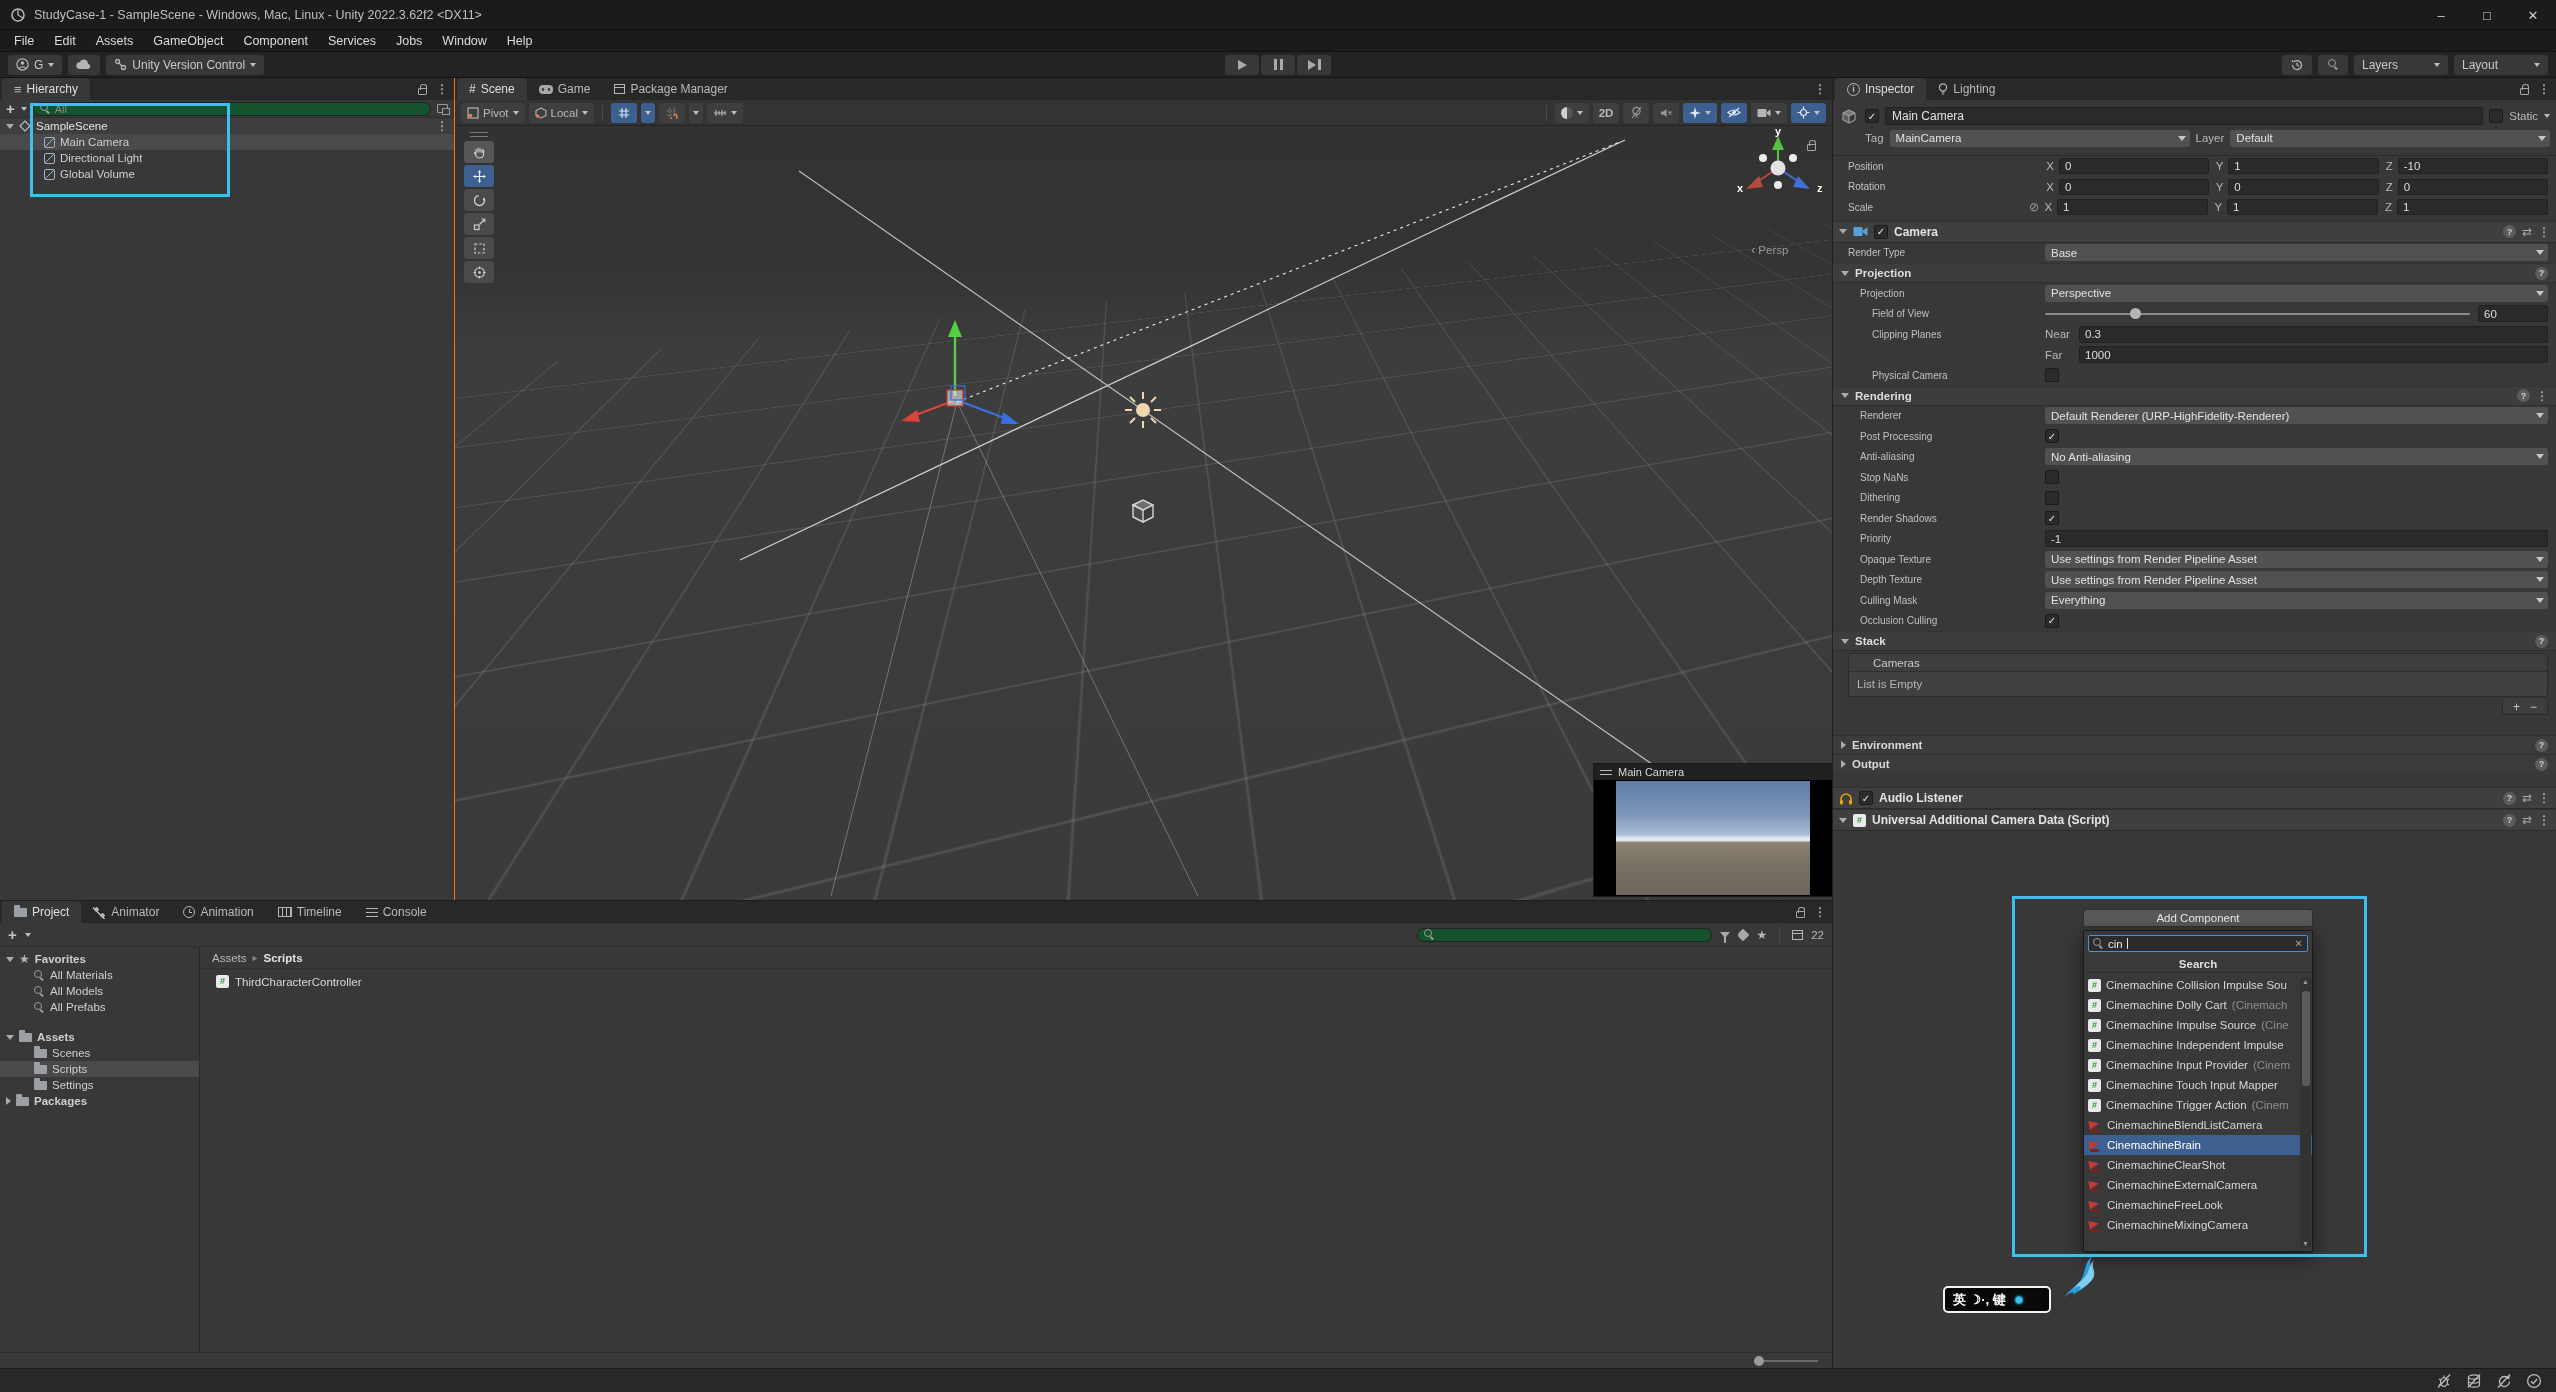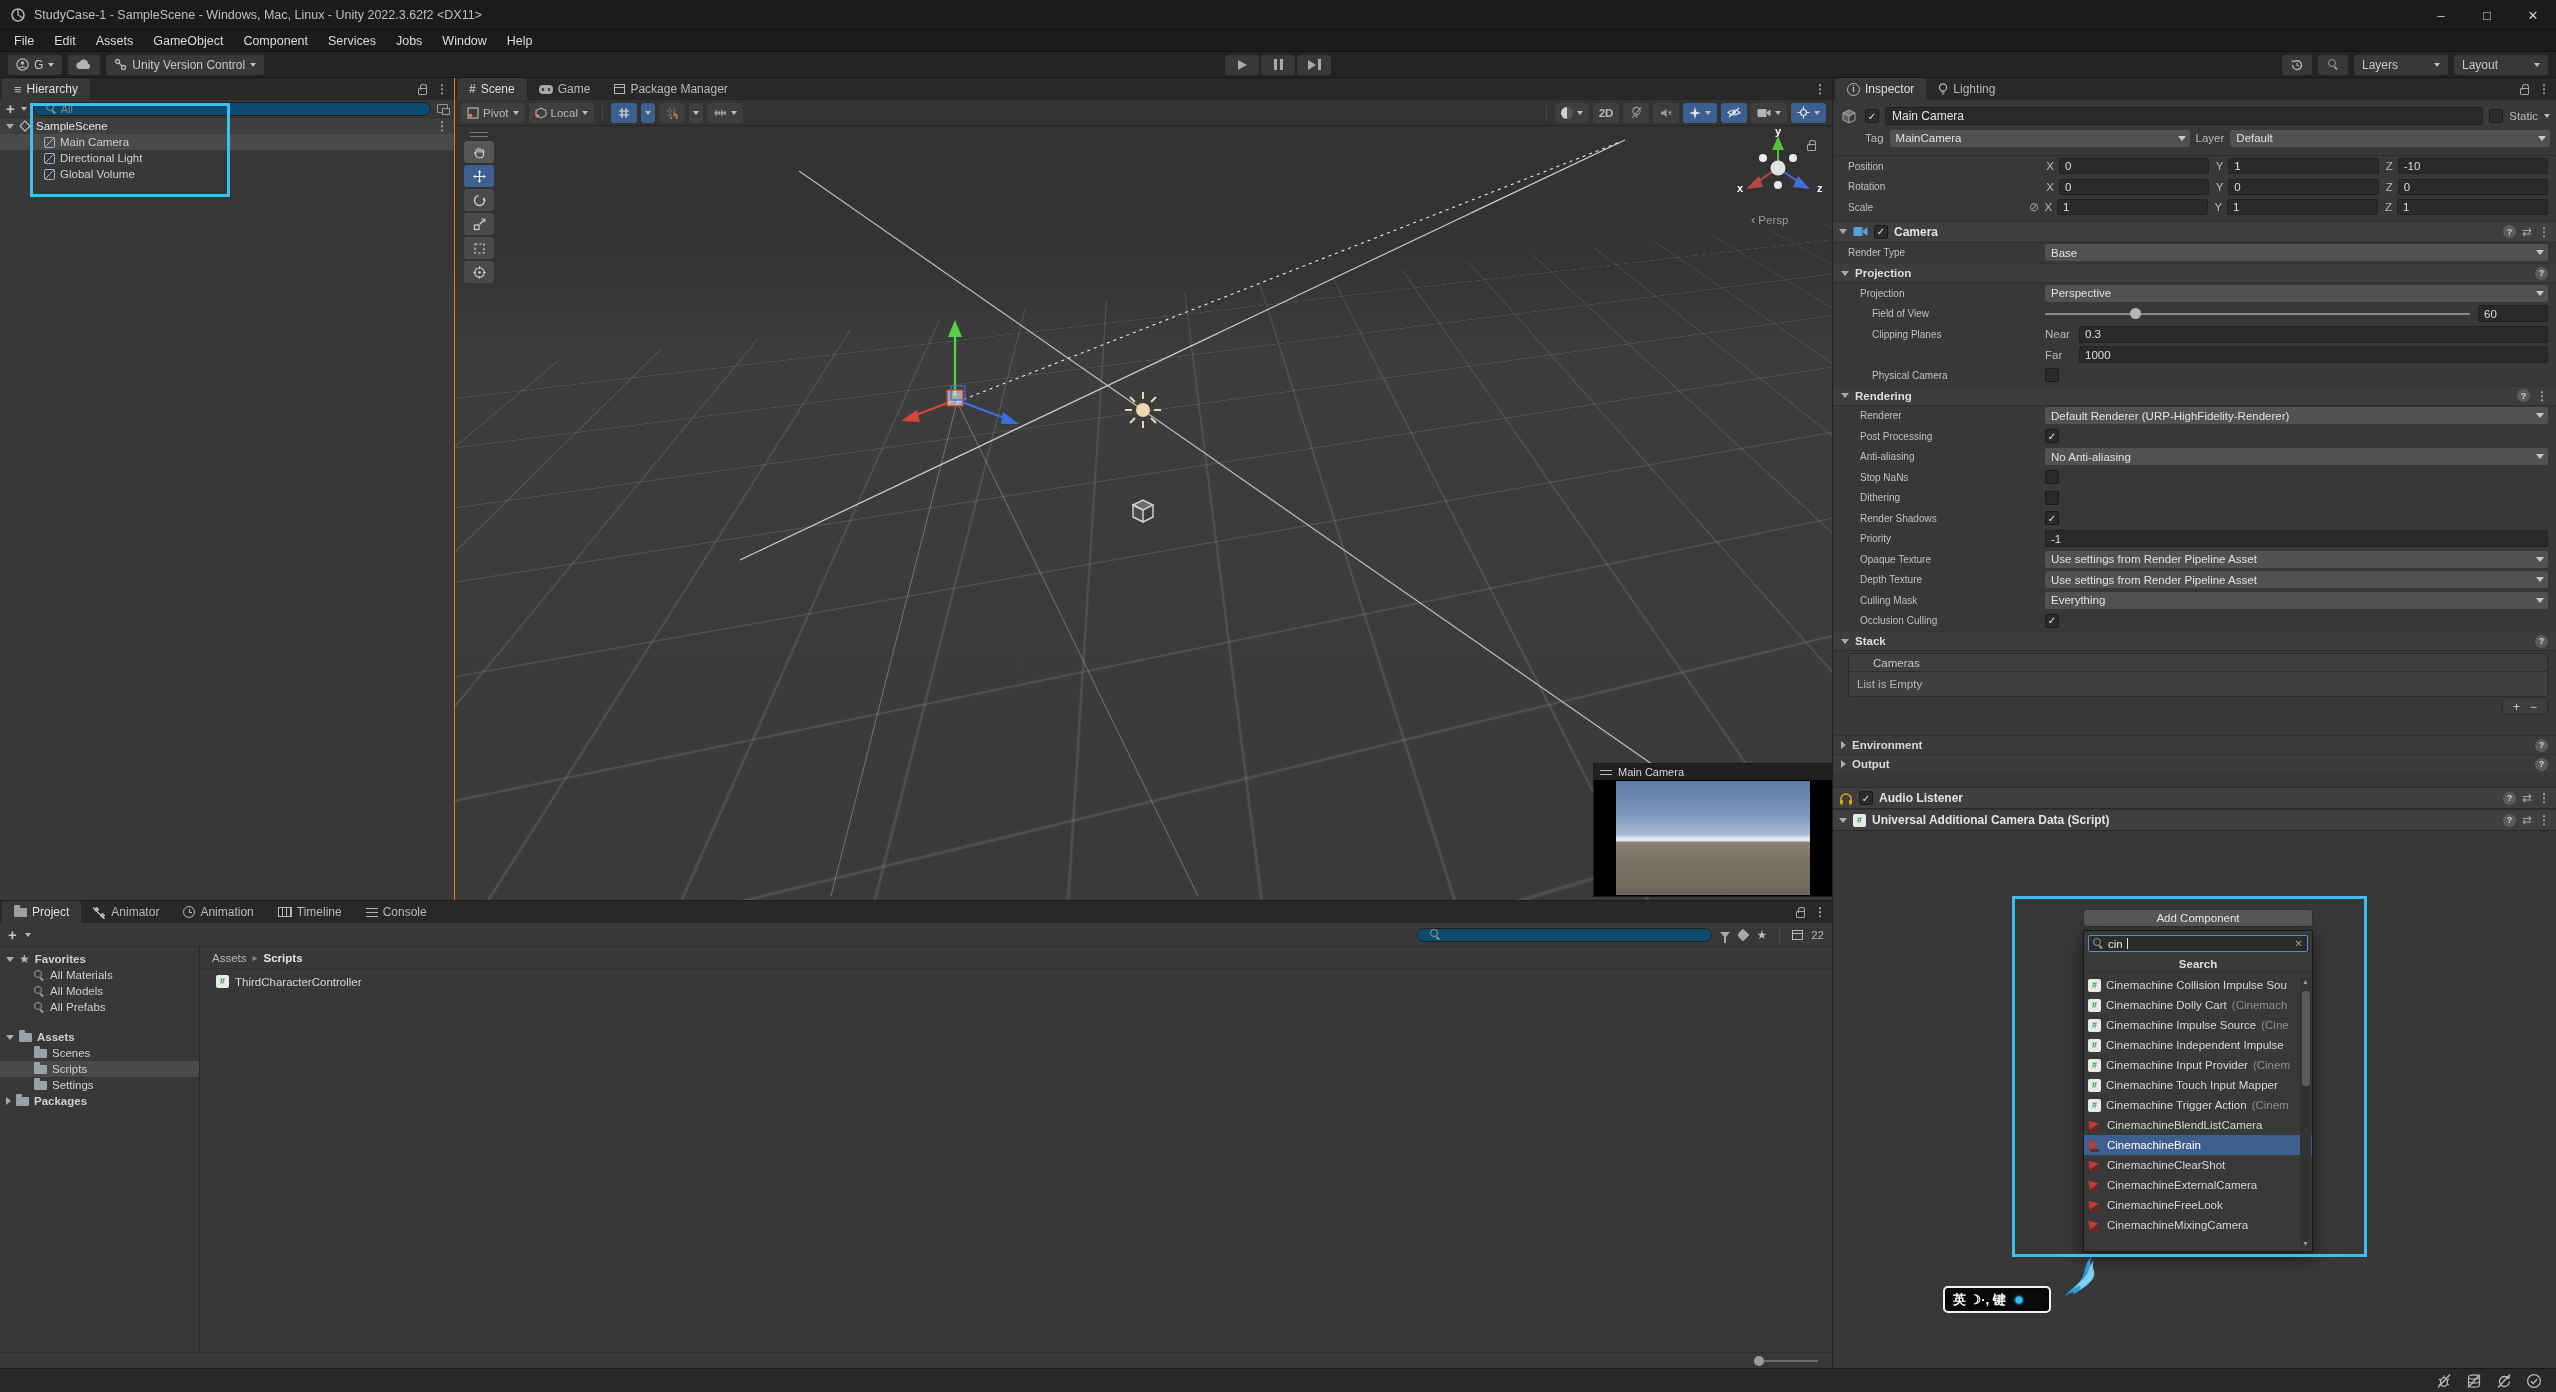--- a/index.html
+++ b/index.html
@@ -89,21 +89,21 @@
   
   .panel { position:absolute; background:#383838; }
   .tabbar { height:22px; background:#282828; display:flex; align-items:flex-end; padding-left:2px; position:relative; }
   .tab { height:22px; display:flex; align-items:center; gap:5px; padding:0 12px; color:#b9b9b9; font-size:12px; border-radius:3px 3px 0 0; }
   .tab.selected { background:#383838; color:#dfdfdf; }
   .tabbar-icons { position:absolute; right:6px; top:0; height:22px; display:flex; align-items:center; gap:9px; }
 
   
   #hierarchy { left:0; top:78px; width:455px; height:822px; border-right:1px solid #f97316; }
   .htoolrow { height:18px; display:flex; align-items:center; padding:0 6px; gap:6px; border-bottom:1px solid #2e2e2e; }
-  .srch { flex:1; height:14px; background:#0c4a6e; border:1px solid #212121; border-radius:8px; display:flex; align-items:center; gap:4px; padding:0 12px; }
+  .srch { flex:1; height:14px; background:#14532d; border:1px solid #212121; border-radius:8px; display:flex; align-items:center; gap:4px; padding:0 6px; }
   .srch input { background:transparent; border:none; outline:none; color:#bbb; font-size:11px; width:100%; font-family:"Liberation Sans",sans-serif;}
   .srch input::placeholder { color:#8a8a8a; }
   .trow { height:16px; display:flex; align-items:center; gap:5px; padding-left:16px; font-size:11.5px; color:#cfcfcf; white-space:nowrap;}
   .trow.scene-row { background:#3e3e3e; padding-left:6px; color:#e5e5e5; }
   .trow.selected { background:#4a4a4a; }
   .trow .lbl { overflow:hidden; text-overflow:ellipsis; }
   .child { padding-left:44px; }
 
   
   #scenepanel { left:455px; top:78px; width:1378px; height:822px; border-right:1px solid #202020; }
@@ -117,21 +117,21 @@
   .gridplane { position:absolute; left:-420px; top:148px; width:2400px; height:1700px;
     background:
       repeating-linear-gradient(90deg, rgba(190,190,190,0.18) 0 1px, transparent 1px 72px),
       repeating-linear-gradient(0deg, rgba(190,190,190,0.18) 0 1px, transparent 1px 72px);
     transform:perspective(800px) rotateX(64deg) rotateZ(-14deg); transform-origin:55% 0; }
   .toolcol { position:absolute; left:7px; top:6px; width:34px; display:flex; flex-direction:column; align-items:center; gap:2px; }
   .toolhandle { width:18px; height:5px; border-top:1.5px solid #777; border-bottom:1.5px solid #777; margin-bottom:2px;}
   .toolbtn { width:30px; height:22px; background:#4a4a4a; border-radius:3px; display:flex; align-items:center; justify-content:center; }
   .toolbtn.first { background:#565656; }
   .toolbtn.sel { background:#3d6091; }
-  .persp { position:absolute; display:flex; align-items:center; gap:3px; color:#9a9a9a; font-size:11.5px; }
+  .persp { position:absolute; display:flex; align-items:center; gap:3px; color:#9a9a9a; font-size:11.5px;margin-top:30px; }
   .persp::before { content:'\2039'; font-size:13px; color:#9a9a9a; }
   .campreview { position:absolute; left:1138px; top:637px; width:240px; height:134px; background:#000; border:1px solid #1a1a1a; }
   .campreview .cphead { height:16px; background:#202020; display:flex; align-items:center; gap:6px; padding:0 6px; color:#d8d8d8; font-size:11px; }
   .cphead .hbars { width:12px; height:5px; border-top:1.5px solid #bbb; border-bottom:1.5px solid #bbb; }
   .cpimg { position:absolute; left:22px; right:22px; top:17px; bottom:1px;
     background:linear-gradient(180deg,#5e7ba6 0%,#7e97bb 30%,#aabdd4 47%,#dde8ee 50%,#e9f0f4 52%,#8c8376 54%,#7a7165 72%,#6e665c 100%); }
 
   
   #project { left:0; top:900px; width:1833px; height:468px; border-top:1px solid #1c1c1c; border-right:1px solid #202020;}
   .ptoolrow { height:24px; display:flex; align-items:center; padding:0 8px; gap:8px; border-bottom:1px solid #2e2e2e; }

